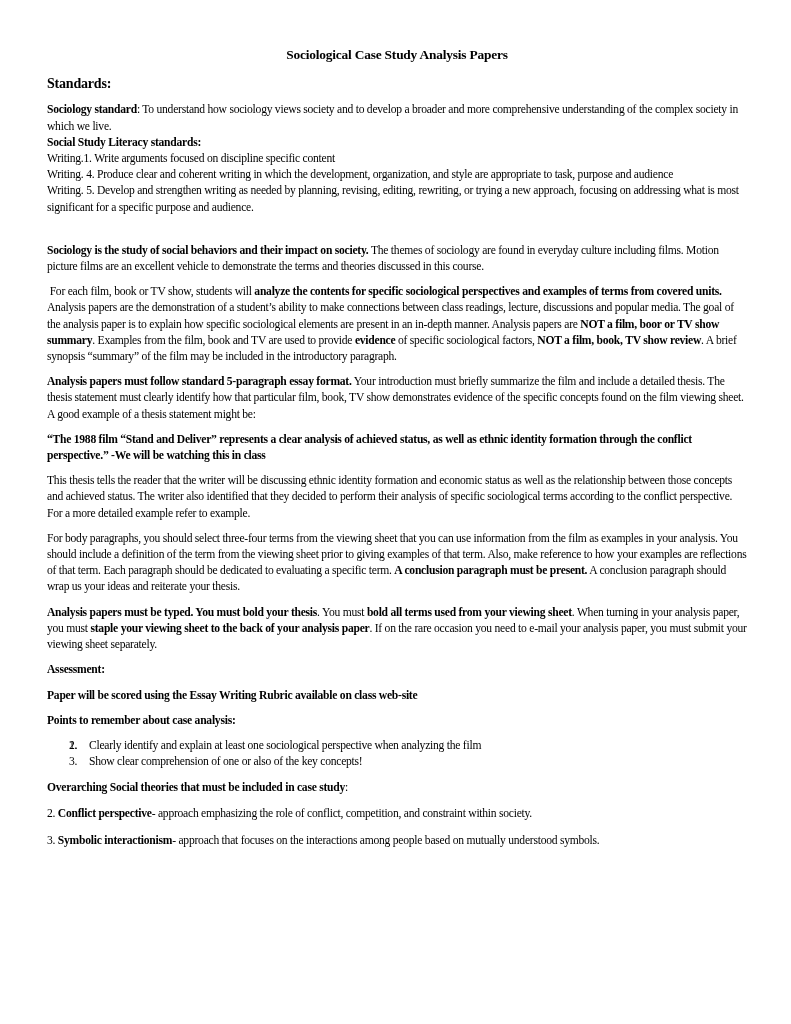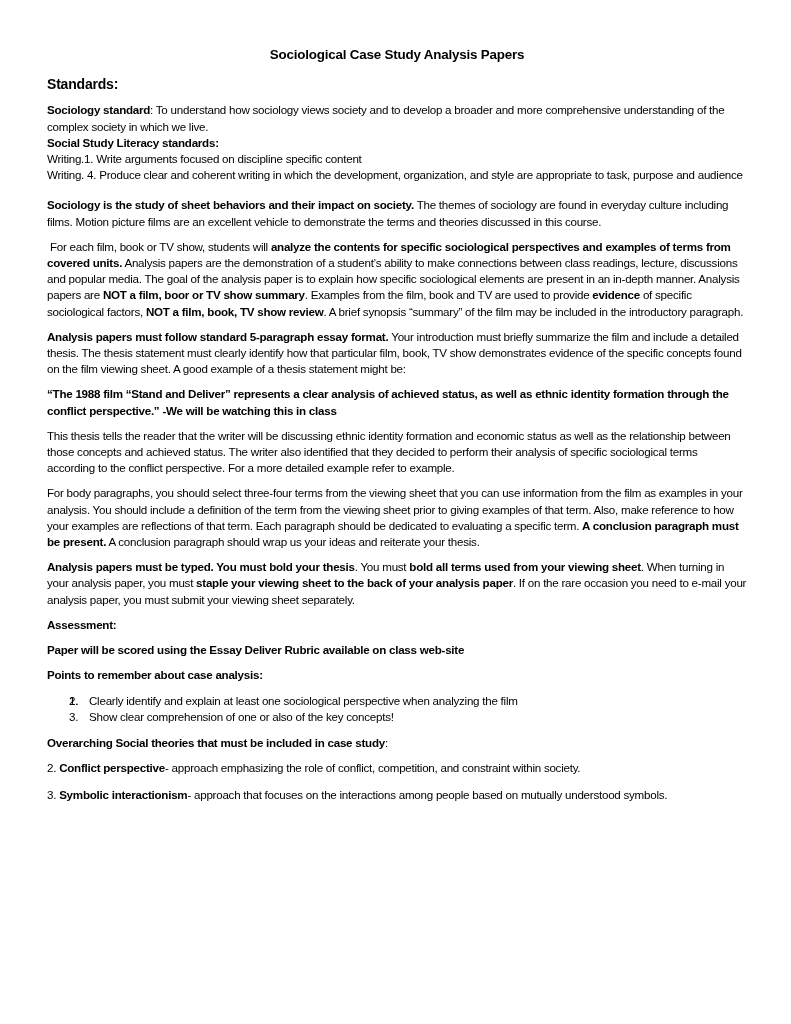--- a/index.html
+++ b/index.html
@@ -1,21 +1,21 @@
 <!DOCTYPE html>
 <html><head>
   <meta charset="utf-8">
   <style>
     html, body { margin: 0; padding: 0; background: #ffffff; }
     body {
       width: 791px; height: 1024px; overflow: hidden;
       font-family: "Liberation Sans", sans-serif;
       color: #000;
     }
-    .page { position: relative; width: 706px; height: 1024px; }
+    .page { position: relative; width: 706px; height: 1024px; font-family: Liberation Serif, serif; }
     .content {
       position: absolute; left: 47px; top: 47px; width: 700px;
       font-size: 11.6px; line-height: 16.2px; letter-spacing: -0.25px;
     }
     .doc-title {
       text-align: center; font-weight: bold; font-size: 13.4px;
       margin: 0 0 13px 0; letter-spacing: -0.2px;
     }
     .section-heading {
       font-weight: bold; font-size: 14px; margin: 0 0 10px 0; letter-spacing: -0.2px;
@@ -34,36 +34,37 @@
 
 <div class="page">
   <div class="content">
 
     <div class="doc-title">Sociological Case Study Analysis Papers</div>
 
     <div class="section-heading">Standards:</div>
 
     <p class="p-gap-lg rich"><b>Sociology standard</b><span>: To understand how sociology views society and to develop a broader and more comprehensive understanding of the complex society in which we live.</span></p>
 
-    <div class="lines" style="margin-bottom:14px;">
+    <div class="lines" style="margin-bottom:27px;">
       <div><b>Social Study Literacy standards:</b></div>
       <div>Writing.1. Write arguments focused on discipline specific content</div>
       <div>Writing. 4. Produce clear and coherent writing in which the development, organization, and style are appropriate to task, purpose and audience</div>
+      <div>Writing. 5. Develop and strengthen writing as needed by planning, revising, editing, rewriting, or trying a new approach, focusing on addressing what is most significant for a specific purpose and audience.</div>
     </div>
 
-    <p class="rich"><b>Sociology is the study of sheet behaviors and their impact on society.</b><span> The themes of sociology are found in everyday culture including films. Motion picture films are an excellent vehicle to demonstrate the terms and theories discussed in this course.</span></p>
+    <p class="rich"><b>Sociology is the study of social behaviors and their impact on society.</b><span> The themes of sociology are found in everyday culture including films. Motion picture films are an excellent vehicle to demonstrate the terms and theories discussed in this course.</span></p>
     <p class="rich"><span>&nbsp;For each film, book or TV show, students will </span><b>analyze the contents for specific sociological perspectives and examples of terms from covered units.</b><span> Analysis papers are the demonstration of a student’s ability to make connections between class readings, lecture, discussions and popular media. The goal of the analysis paper is to explain how specific sociological elements are present in an in-depth manner. Analysis papers are </span><b>NOT a film, boor or TV show summary</b><span>. Examples from the film, book and TV are used to provide </span><b>evidence</b><span> of specific sociological factors, </span><b>NOT a film, book, TV show review</b><span>. A brief synopsis “summary” of the film may be included in the introductory paragraph.</span></p>
     <p class="rich"><b>Analysis papers must follow standard 5-paragraph essay format.</b><span> Your introduction must briefly summarize the film and include a detailed thesis. The thesis statement must clearly identify how that particular film, book, TV show demonstrates evidence of the specific concepts found on the film viewing sheet. A good example of a thesis statement might be:</span></p>
     <p class="rich"><b>“The 1988 film “Stand and Deliver” represents a clear analysis of achieved status, as well as ethnic identity formation through the conflict perspective.”  -We will be watching this in class</b></p>
     <p class="rich"><span>This thesis tells the reader that the writer will be discussing ethnic identity formation and economic status as well as the relationship between those concepts and achieved status. The writer also identified that they decided to perform their analysis of specific sociological terms according to the conflict perspective.   For a more detailed example refer to example.</span></p>
     <p class="rich"><span>For body paragraphs, you should select three-four terms from the viewing sheet that you can use information from the film as examples in your analysis. You should include a definition of the term from the viewing sheet prior to giving examples of that term. Also, make reference to how your examples are reflections of that term. Each paragraph should be dedicated to evaluating a specific term. </span><b>A conclusion paragraph must be present.</b><span> A conclusion paragraph should wrap us your ideas and reiterate your thesis.</span></p>
     <p class="rich"><b>Analysis papers must be typed. You must bold your thesis</b><span>. You must </span><b>bold all terms used from your viewing sheet</b><span>. When turning in your analysis paper, you must </span><b>staple your viewing sheet to the back of your analysis paper</b><span>. If on the rare occasion you need to e-mail your analysis paper, you must submit your viewing sheet separately.</span></p>
 
     <p><b>Assessment:</b></p>
-    <p><b>Paper will be scored using the Essay Deliver Rubric available on class web-site</b></p>
+    <p><b>Paper will be scored using the Essay Writing Rubric available on class web-site</b></p>
 
     <p><b>Points to remember about case analysis:</b></p>
     <ol class="points">
       <li><span class="num">1.</span></li>
       <li><span class="num">2.</span><span>Clearly identify and explain at least one sociological perspective when analyzing the film</span></li>
       <li><span class="num">3.</span><span>Show clear comprehension of one or also of the key concepts!</span></li>
     </ol>
 
     <p><b>Overarching Social theories that must be included in case study</b><span>:</span></p>
 

